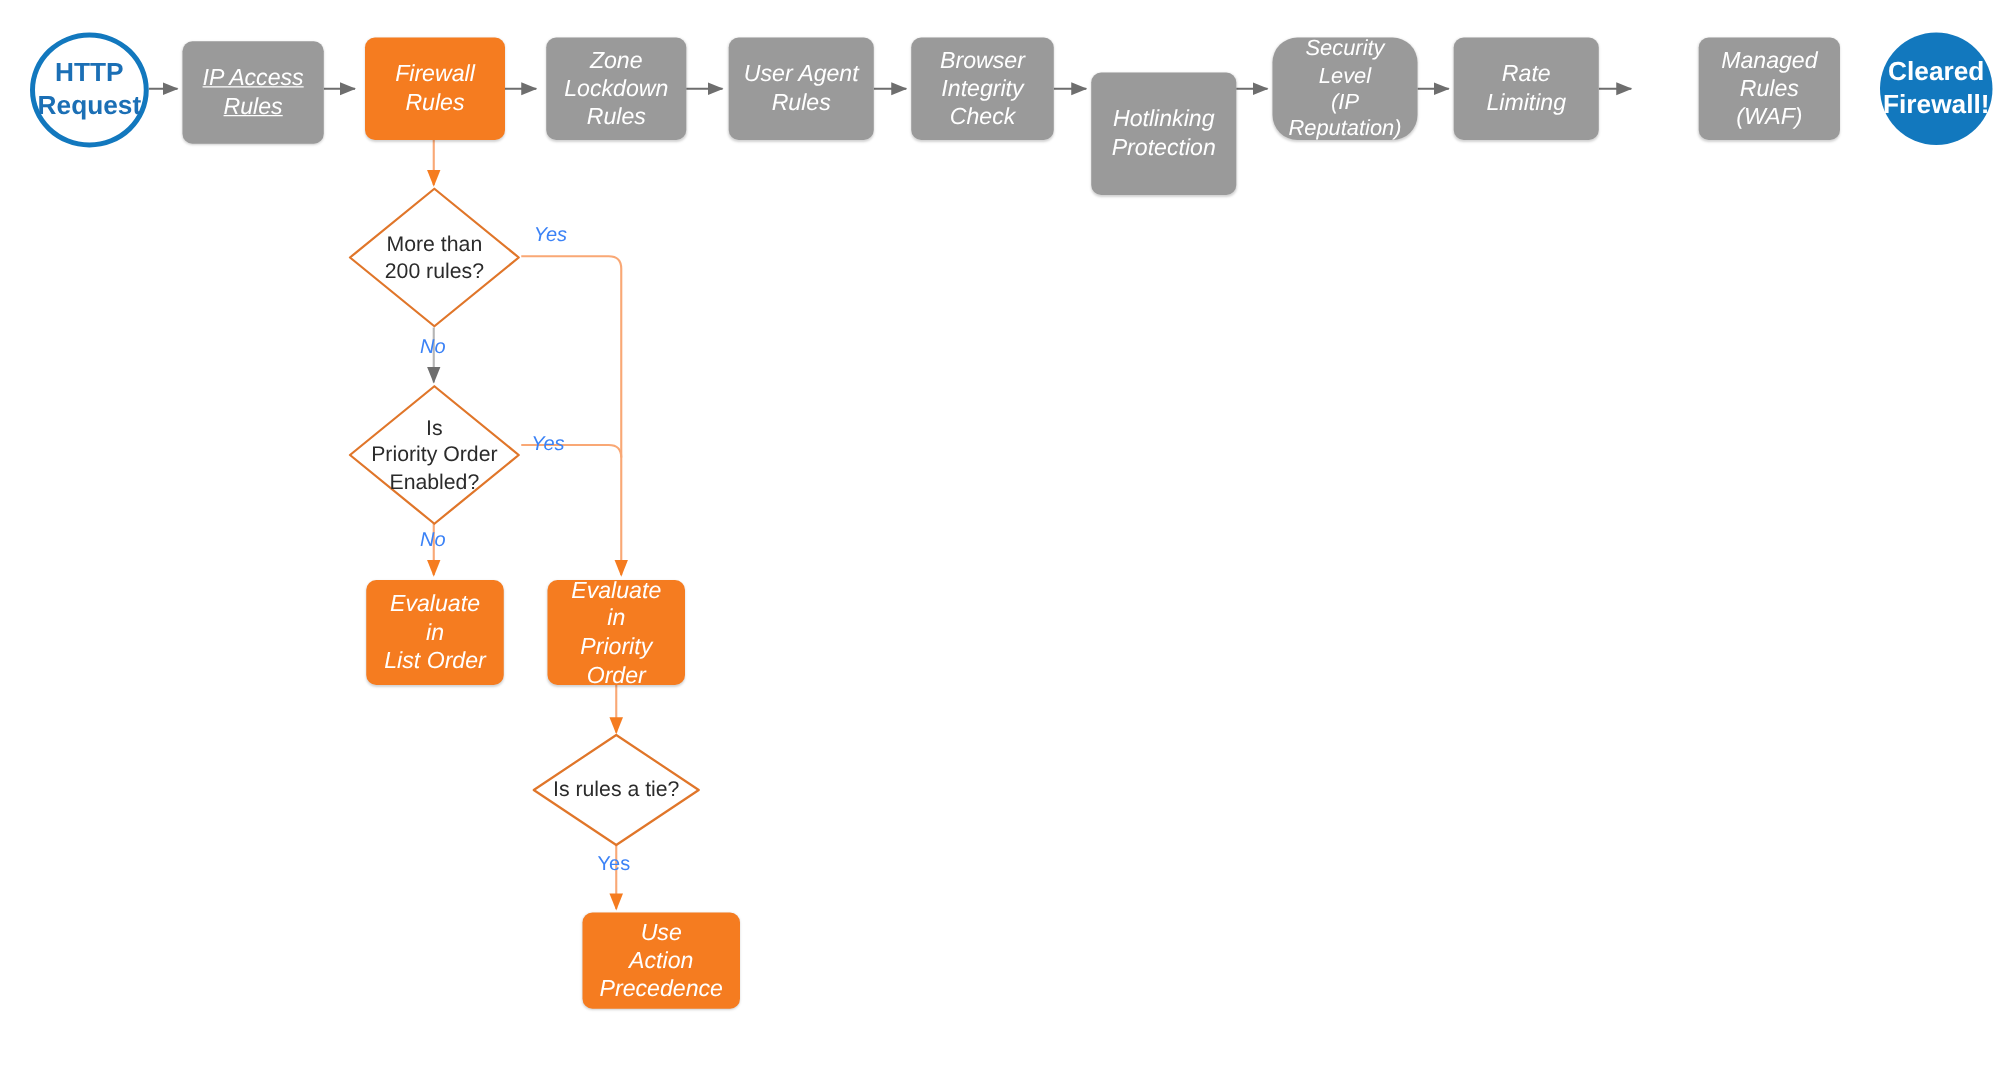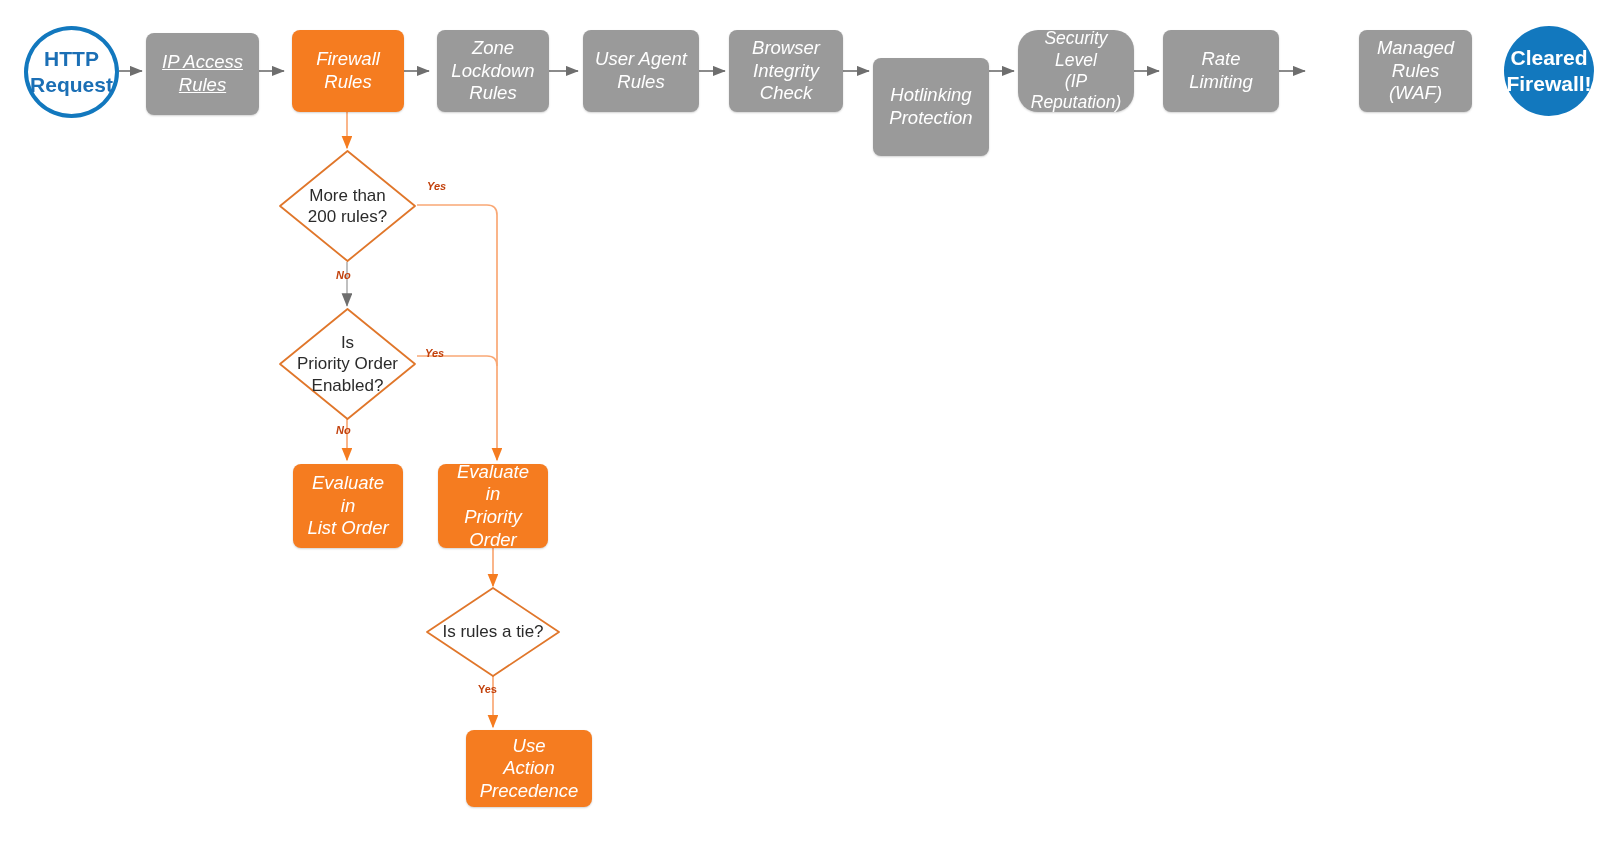--- a/index.html
+++ b/index.html
@@ -80,25 +80,24 @@
     justify-content: center;
     text-align: center;
     color: #2b2b2b;
     font-size: 17px;
     line-height: 1.25;
     pointer-events: none;
   }
   
   .edge-label {
     position: absolute;
-    font-size: 11px;
+    font-size: 16px;
     font-style: italic;
-    color: #c2410c;
+    color: #3b82f6;
     white-space: nowrap;
-    font-weight: bold;
   }
   .edge-label.upright {
     font-style: normal;
   }
   
   #edges {
     position: absolute;
     left: 0;
     top: 0;
     width: 1600px;

